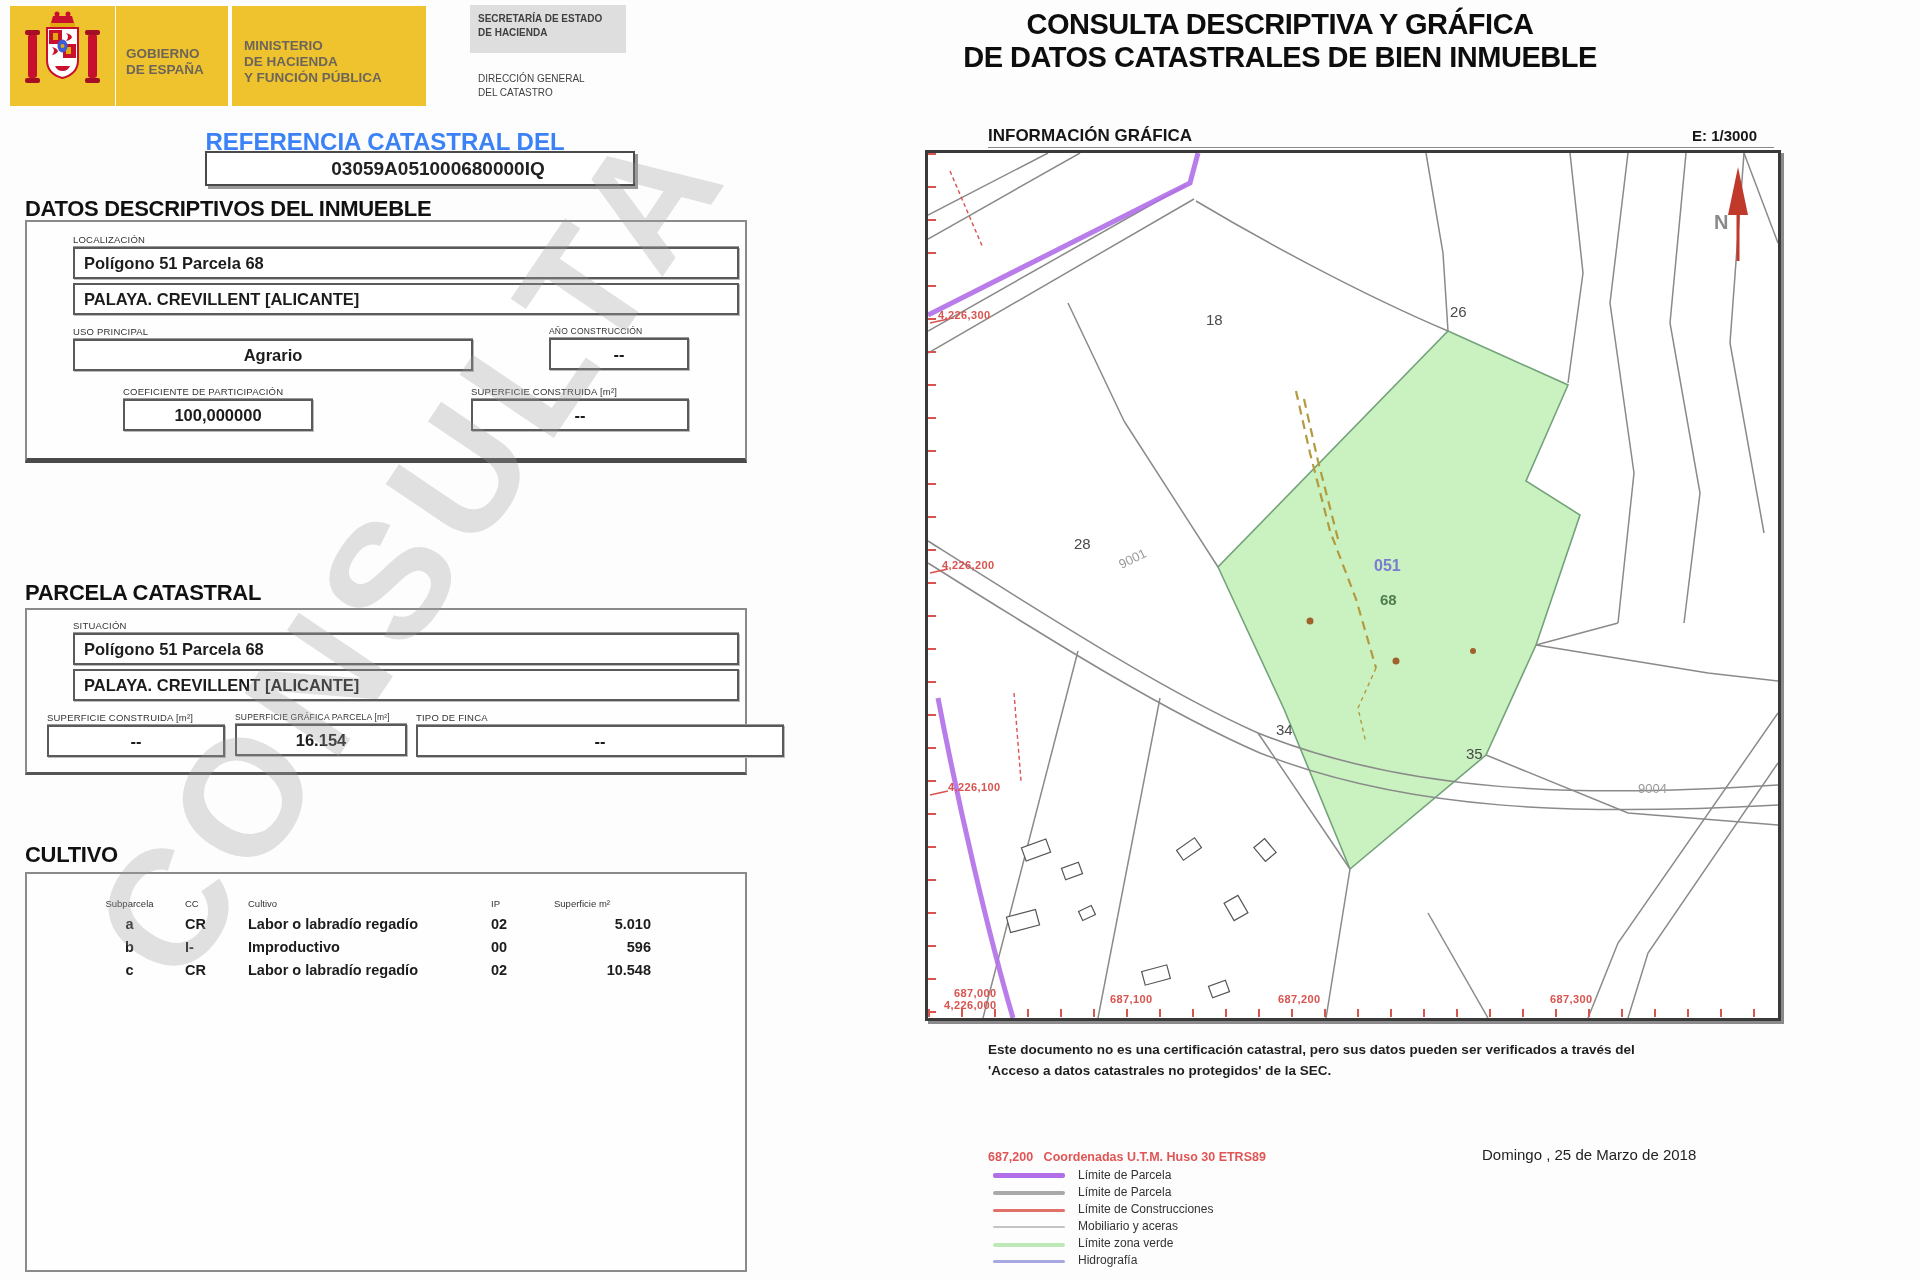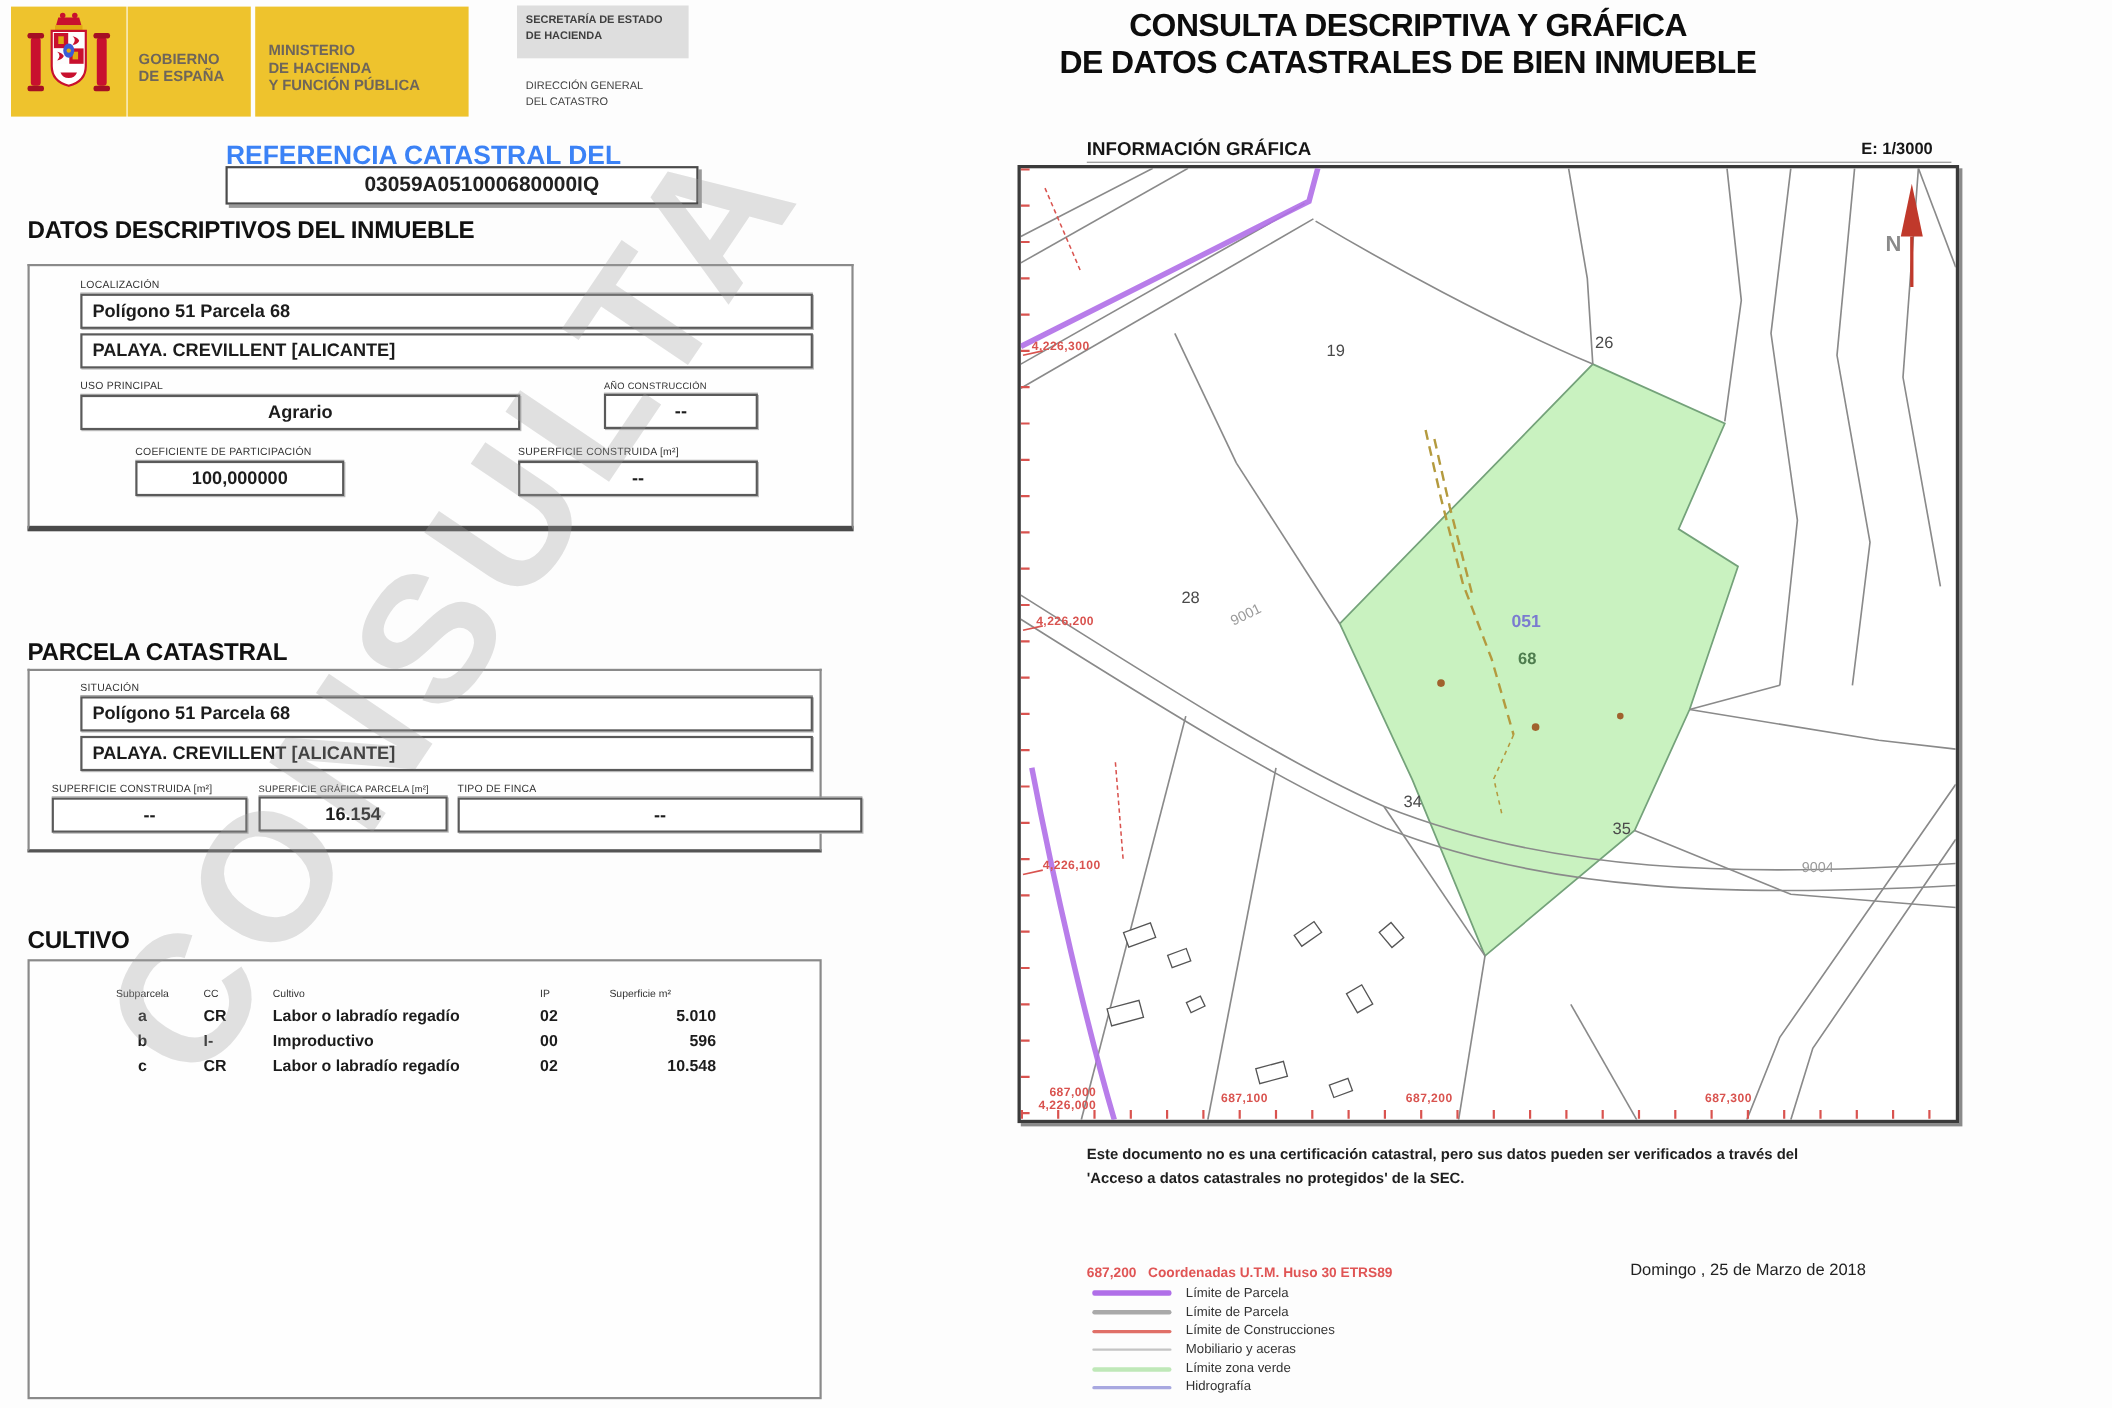--- a/index.html
+++ b/index.html
@@ -96,21 +96,21 @@
 
   <div class="abs bigtitle" style="left:860px;top:8px;width:840px;">
     <div>CONSULTA DESCRIPTIVA Y GRÁFICA</div>
     <div>DE DATOS CATASTRALES DE BIEN INMUEBLE</div>
   </div>
 
   <div class="abs refhdr" style="left:150px;top:128px;width:470px;">REFERENCIA CATASTRAL DEL INMUEBLE</div>
   <div class="abs refbox" style="left:205px;top:151px;width:390px;height:31px;">03059A051000680000IQ</div>
 
   <div class="abs h1" style="left:25px;top:196px;">DATOS DESCRIPTIVOS DEL INMUEBLE</div>
-  <div class="abs secbox bb" style="left:25px;top:240px;width:718px;height:236px;padding-left:29px;">
+  <div class="abs secbox bb" style="left:25px;top:220px;width:718px;height:236px;">
     <div class="fld" style="left:46px;top:12px;width:666px;">
       <span class="lab">LOCALIZACIÓN</span>
       <div class="val vleft">Polígono 51 Parcela 68</div>
       <div class="val vleft" style="margin-top:4px;">PALAYA. CREVILLENT [ALICANTE]</div>
     </div>
     <div class="fld" style="left:46px;top:104px;width:400px;">
       <span class="lab">USO PRINCIPAL</span>
       <div class="val vcenter">Agrario</div>
     </div>
     <div class="fld" style="left:522px;top:104px;width:140px;">
@@ -257,21 +257,21 @@
       <line x1="4" y1="0" x2="4" y2="865" stroke="#d9534f" stroke-width="8" stroke-dasharray="2 31"></line>
       <line x1="0" y1="860" x2="850" y2="860" stroke="#d9534f" stroke-width="8" stroke-dasharray="2 31"></line>
 
       <g>
         <polygon points="810,14 800,62 820,62" fill="#c0392b"></polygon>
         <line x1="810" y1="62" x2="810" y2="108" stroke="#c0392b" stroke-width="3"></line>
       </g>
     </svg>
 
     
-    <div class="maplabel" style="left:278px;top:158px;">19</div>
+    <div class="maplabel" style="left:278px;top:158px;">18</div>
     <div class="maplabel" style="left:522px;top:150px;">26</div>
     <div class="maplabel" style="left:146px;top:382px;">28</div>
     <div class="maplabel ml-blue" style="left:446px;top:404px;">051</div>
     <div class="maplabel ml-green" style="left:452px;top:438px;">68</div>
     <div class="maplabel ml-gray" style="left:190px;top:398px;transform:rotate(-26deg);">9001</div>
     <div class="maplabel" style="left:348px;top:568px;">34</div>
     <div class="maplabel" style="left:538px;top:592px;">35</div>
     <div class="maplabel ml-gray" style="left:710px;top:628px;">9004</div>
 
     <div class="redco" style="left:10px;top:156px;">4,226,300</div>

